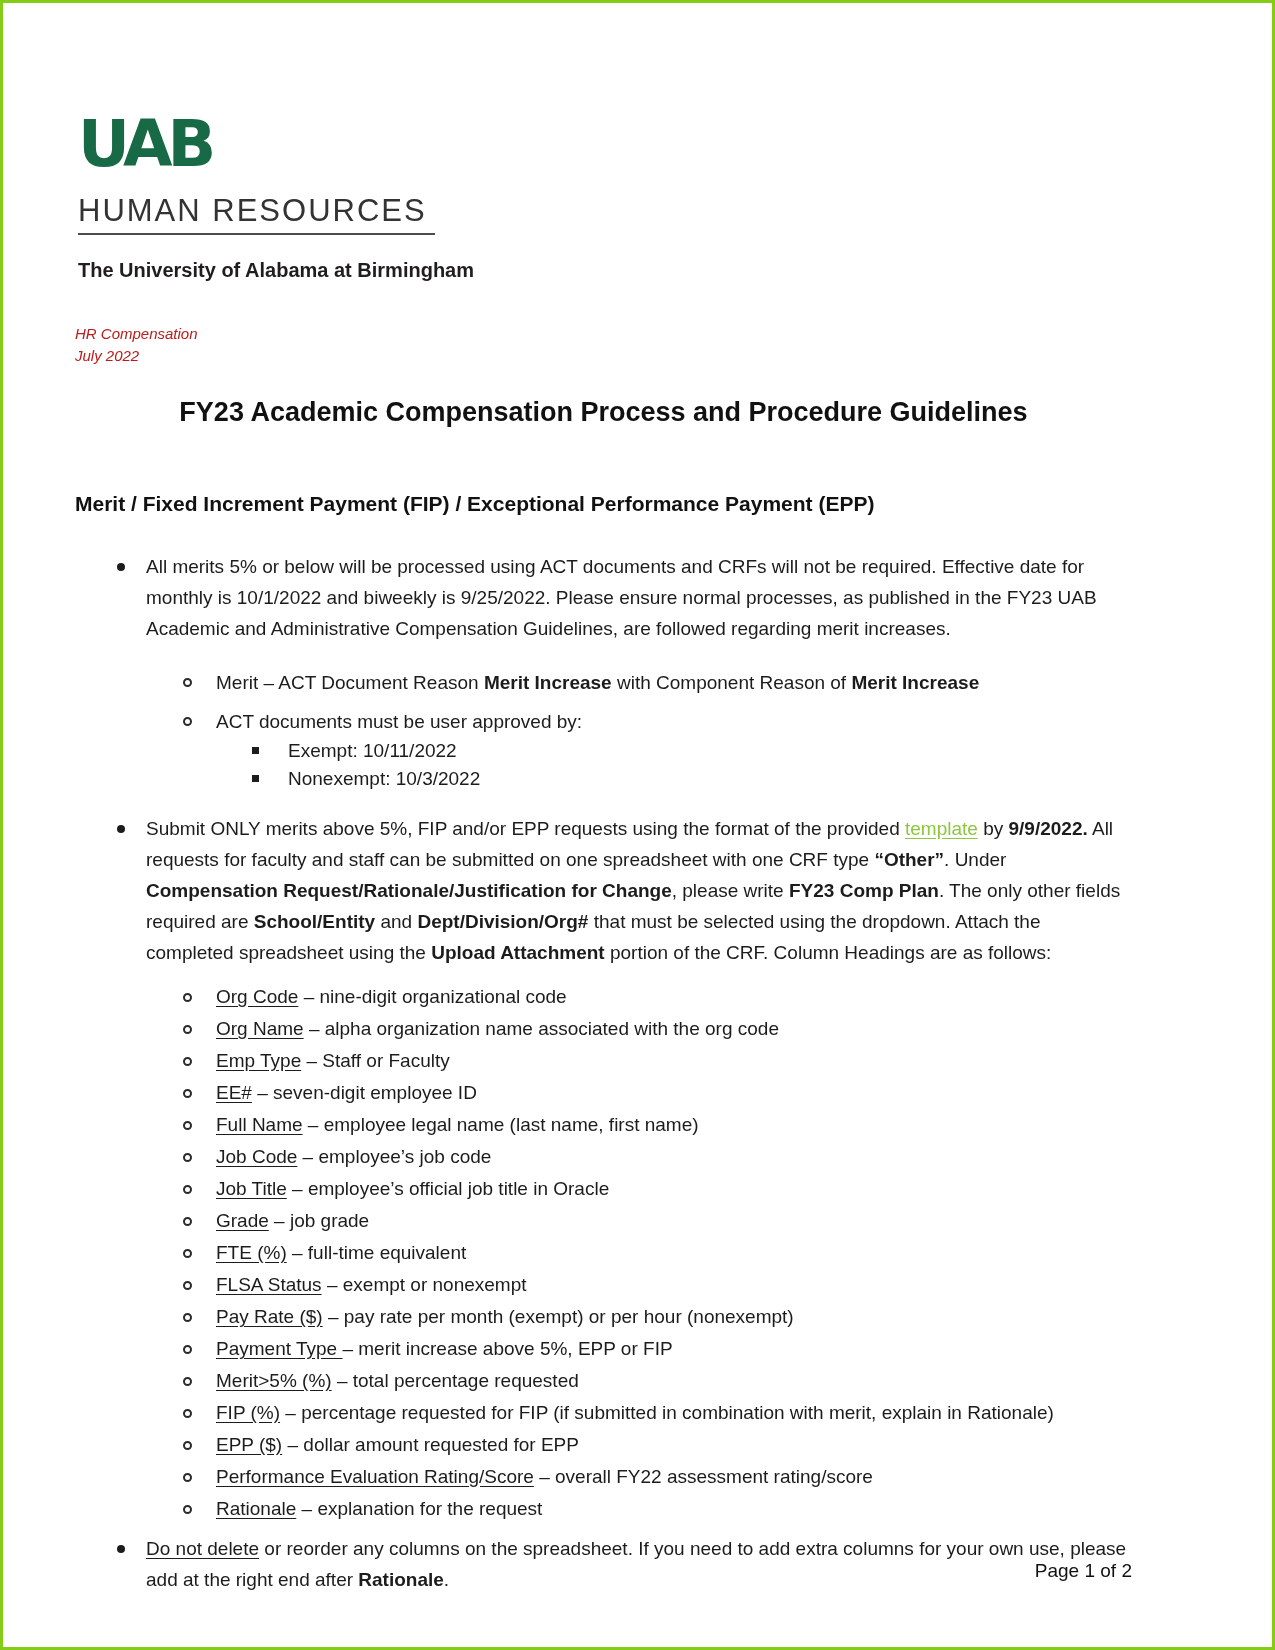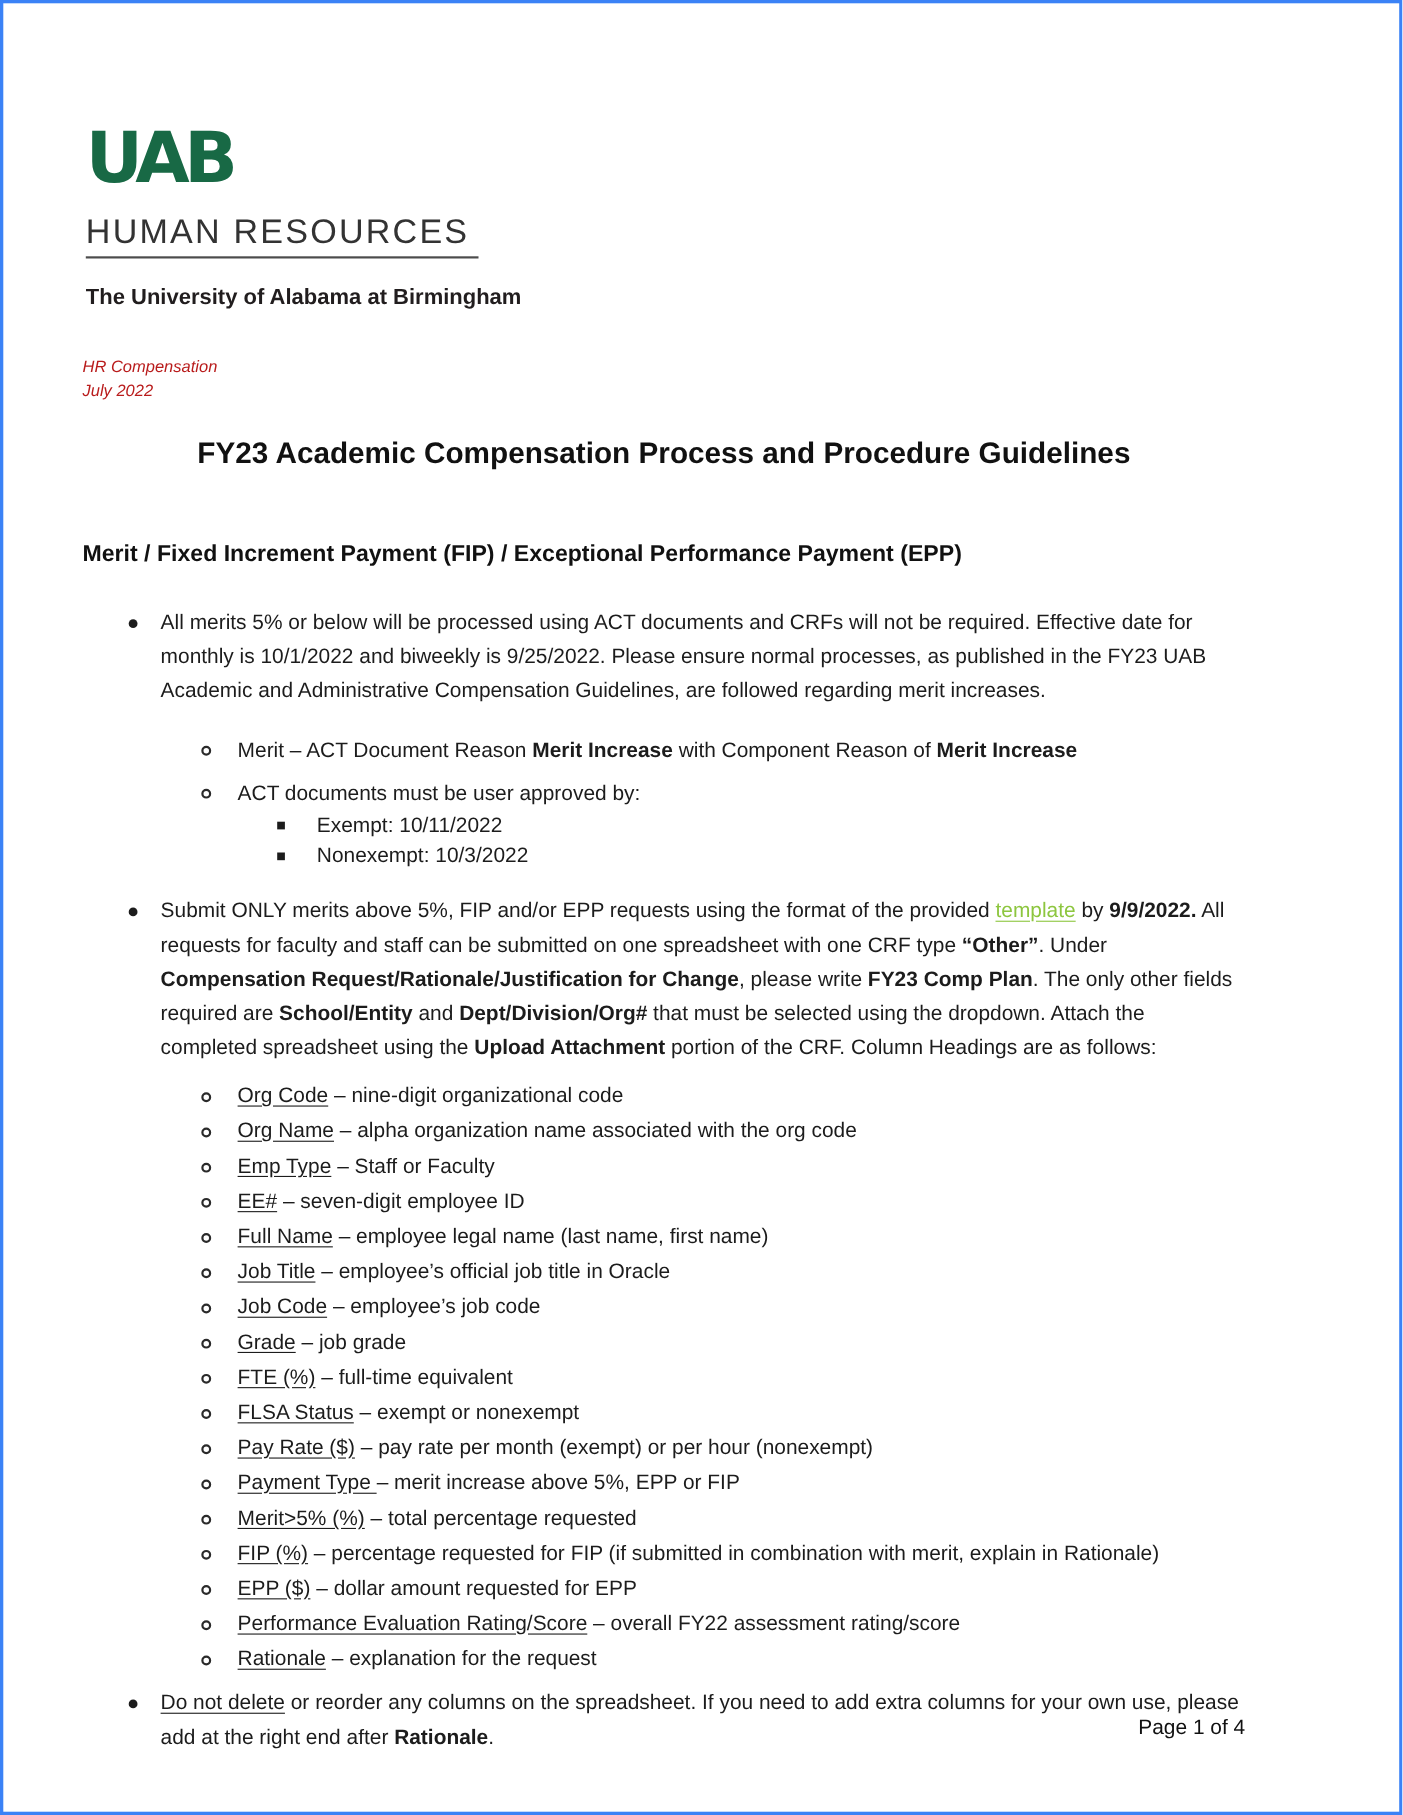--- a/index.html
+++ b/index.html
@@ -1,18 +1,18 @@
 <!DOCTYPE html>
 <html><head>
 <meta charset="utf-8">
 <style>
   html, body { margin:0; padding:0; background:#ffffff; }
   .page {
     width:1275px; height:1650px; box-sizing:border-box;
-    border:3px solid #3b82f6; background:#fff; position:relative; overflow:hidden;
+    border:3px solid #84cc16; background:#fff; position:relative; overflow:hidden;
     font-family:"Liberation Sans", sans-serif; color:#1c1c1c;
   }
   
   .header { margin:118px 0 0 75px; }
   .logo-uab {
     font-family:"DejaVu Sans", sans-serif; font-weight:bold;
     font-size:64px; line-height:47px; height:47px;
     color:#186945; letter-spacing:-5px;
   }
   .logo-dept {
@@ -114,22 +114,22 @@
       </li>
 
       <li class="li-b2">
         <span><span class="r">Submit ONLY merits above 5%, FIP and/or EPP requests using the format of the provided </span><a class="r r-link" href="#">template</a><span class="r"> by </span><span class="r r-b">9/9/2022.</span><span class="r"> All requests for faculty and staff can be submitted on one spreadsheet with one CRF type </span><span class="r r-bi">“Other”</span><span class="r">. Under </span><span class="r r-bi">Compensation Request/Rationale/Justification for Change</span><span class="r">, please write </span><span class="r r-bi">FY23 Comp Plan</span><span class="r">. The only other fields required are </span><span class="r r-bi">School/Entity</span><span class="r"> and </span><span class="r r-bi">Dept/Division/Org#</span><span class="r"> that must be selected using the dropdown. Attach the completed spreadsheet using the </span><span class="r r-bi">Upload Attachment</span><span class="r"> portion of the CRF. Column Headings are as follows:</span></span>
         <ul class="l2 columns">
             <li><span class="r r-u">Org Code</span><span class="r"> – nine-digit organizational code</span></li>
             <li><span class="r r-u">Org Name</span><span class="r"> – alpha organization name associated with the org code</span></li>
             <li><span class="r r-u">Emp Type</span><span class="r"> – Staff or Faculty</span></li>
             <li><span class="r r-u">EE#</span><span class="r"> – seven-digit employee ID</span></li>
             <li><span class="r r-u">Full Name</span><span class="r"> – employee legal name (last name, first name)</span></li>
+            <li><span class="r r-u">Job Code</span><span class="r"> – employee’s job code</span></li>
             <li><span class="r r-u">Job Title</span><span class="r"> – employee’s official job title in Oracle</span></li>
-            <li><span class="r r-u">Job Code</span><span class="r"> – employee’s job code</span></li>
             <li><span class="r r-u">Grade</span><span class="r"> – job grade</span></li>
             <li><span class="r r-u">FTE (%)</span><span class="r"> – full-time equivalent</span></li>
             <li><span class="r r-u">FLSA Status</span><span class="r"> – exempt or nonexempt</span></li>
             <li><span class="r r-u">Pay Rate ($)</span><span class="r"> – pay rate per month (exempt) or per hour (nonexempt)</span></li>
             <li><span class="r r-u">Payment Type </span><span class="r">– merit increase above 5%, EPP or FIP</span></li>
             <li><span class="r r-u">Merit&gt;5% (%)</span><span class="r"> – total percentage requested</span></li>
             <li><span class="r r-u">FIP (%)</span><span class="r"> – percentage requested for FIP (if submitted in combination with merit, explain in Rationale)</span></li>
             <li><span class="r r-u">EPP ($)</span><span class="r"> – dollar amount requested for EPP</span></li>
             <li><span class="r r-u">Performance Evaluation Rating/Score</span><span class="r"> – overall FY22 assessment rating/score</span></li>
             <li><span class="r r-u">Rationale</span><span class="r"> – explanation for the request</span></li>
@@ -137,15 +137,15 @@
       </li>
 
       <li class="li-b3">
         <span><span class="r r-u">Do not delete</span><span class="r"> or reorder any columns on the spreadsheet. If you need to add extra columns for your own use, please add at the right end after </span><span class="r r-bi">Rationale</span><span class="r">.</span></span>
       </li>
 
     </ul>
 
   </main>
 
-  <div class="page-footer">Page 1 of 4</div>
+  <div class="page-footer">Page 1 of 2</div>
 
 </div>
 
 </body></html>

